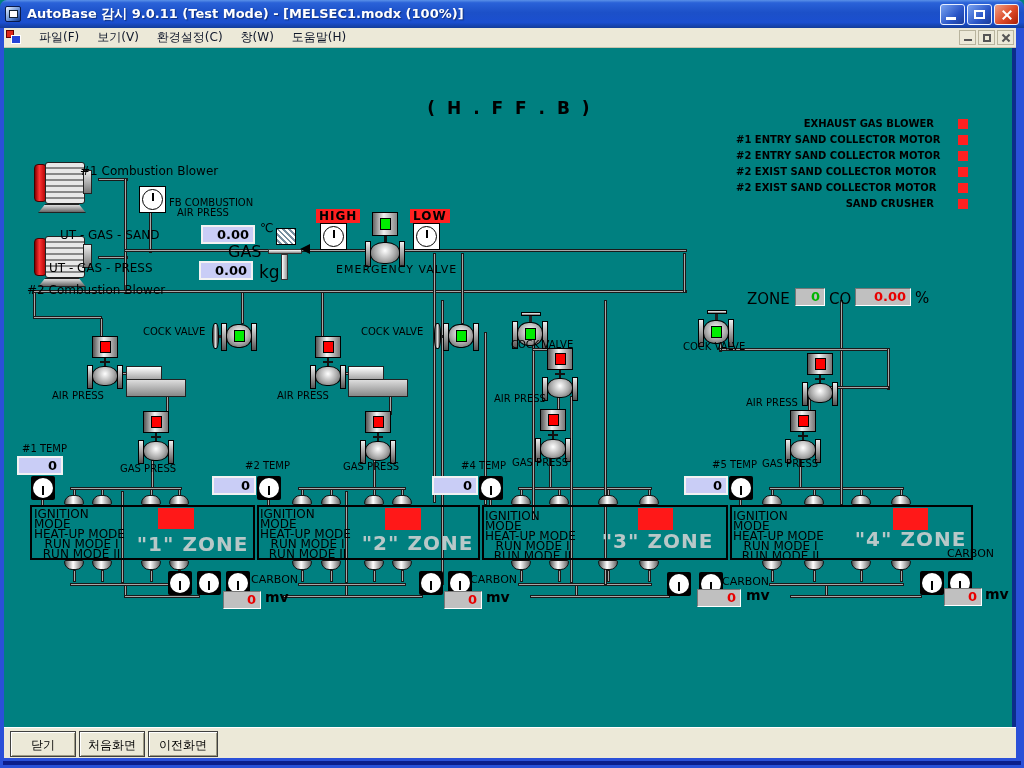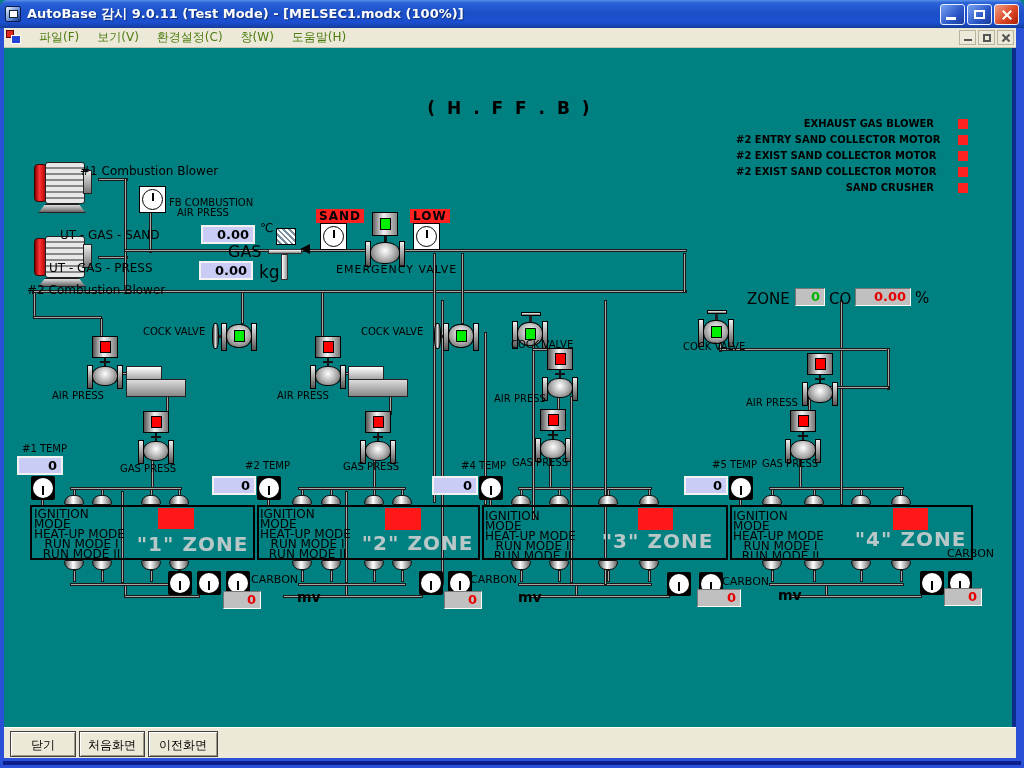--- a/index.html
+++ b/index.html
@@ -21,21 +21,21 @@
   .tb-btn.close{background:linear-gradient(135deg,#f0a086,#dd4a28 55%,#aa1e04);}
   .g-min{position:absolute;left:5px;bottom:4px;width:10px;height:3px;background:#fff;}
   .g-max{position:absolute;left:6px;top:5px;width:11px;height:9px;border:2px solid #fff;}
   .g-x1,.g-x2{position:absolute;left:11px;top:4px;width:2px;height:12px;background:#fff;}
   .g-x1{transform:rotate(45deg);} .g-x2{transform:rotate(-45deg);}
   .menubar{position:absolute;left:4px;top:28px;width:1016px;height:20px;background:#ece9d8;
     display:flex;align-items:center;border-bottom:1px solid #c8c4ae;}
   .mdi-icon{width:16px;height:15px;position:relative;margin:0 8px 0 2px;}
   .mdi-r{position:absolute;left:0;top:0;width:8px;height:8px;background:#e02818;border:1px solid #600;}
   .mdi-b{position:absolute;left:5px;top:5px;width:10px;height:9px;background:#2444d8;border:1px solid #fff;}
-  .menu-item{font-size:12px;color:#4d7c0f;padding:2px 9px;cursor:default;}
+  .menu-item{font-size:12px;color:#0f172a;padding:2px 9px;cursor:default;}
   .mdi-btns{margin-left:auto;display:flex;margin-right:6px;}
   .mdi-btn{width:17px;height:15px;margin-left:2px;position:relative;background:#ece9d8;
     border:1px solid #b8b49e;}
   .gm-min{position:absolute;left:4px;bottom:3px;width:8px;height:2px;background:#555;}
   .gm-rest{position:absolute;left:4px;top:3px;width:8px;height:8px;border:2px solid #555;}
   .gm-x1,.gm-x2{position:absolute;left:7px;top:2px;width:2px;height:10px;background:#555;}
   .gm-x1{transform:rotate(45deg);} .gm-x2{transform:rotate(-45deg);}
   .canvas-bg{position:absolute;left:4px;top:48px;width:1016px;height:679px;background:#008080;}
   .frame-l{position:absolute;left:0;top:28px;width:4px;height:740px;background:#2a50d8;}
   .frame-r{position:absolute;left:1016px;top:28px;width:8px;height:740px;background:#2a50d8;}
@@ -129,21 +129,21 @@
     background:linear-gradient(180deg,#ddd,#888);border:1px solid #222;}
   .sensor{position:absolute;width:34px;height:54px;}
   .s-box{position:absolute;left:8px;top:0;width:20px;height:17px;border:1px solid #000;
     background:repeating-linear-gradient(45deg,#fff 0 2px,#7890a0 2px 4px);}
   .s-flange{position:absolute;left:0;top:21px;width:34px;height:5px;border:1px solid #333;
     background:linear-gradient(180deg,#fff,#888);}
   .s-stem{position:absolute;left:13px;top:26px;width:7px;height:26px;border:1px solid #333;
     background:linear-gradient(90deg,#fff,#999);}
   .arrow-l{position:absolute;width:0;height:0;border-top:5px solid transparent;
     border-bottom:5px solid transparent;border-right:10px solid #000;}
-  .mv{position:absolute;font-weight:bold;font-size:14px;color:#000;margin-left:32px;}
+  .mv{position:absolute;font-weight:bold;font-size:14px;color:#000;}
 </style>
 </head>
 <body>
 
 <div class="screen">
 
   <div class="titlebar">
     <div class="app-icon"></div>
     <div class="title-text">AutoBase 감시 9.0.11 (Test Mode) - [MELSEC1.modx (100%)]</div>
     <div class="tb-btn">
@@ -319,20 +319,21 @@
       <div class="bg24" style="left: 667px; top: 572px;"></div>
       <div class="bg24" style="left: 699px; top: 572px;"></div>
       <div class="bg24" style="left: 920px; top: 571px;"></div>
       <div class="bg24" style="left: 948px; top: 571px;"></div>
     </div>
 
   <div class="hffb">( H . F F . B )</div>
 
   <div class="abs" style="left:736px;top:116px;width:234px;">
     <div class="alarm-row"><span>EXHAUST GAS BLOWER</span><span class="alarm-sq"></span></div>
+    <div class="alarm-row"><span>#1 ENTRY SAND COLLECTOR MOTOR</span><span class="alarm-sq"></span></div>
     <div class="alarm-row"><span>#2 ENTRY SAND COLLECTOR MOTOR</span><span class="alarm-sq"></span></div>
     <div class="alarm-row"><span>#2 EXIST SAND COLLECTOR MOTOR</span><span class="alarm-sq"></span></div>
     <div class="alarm-row"><span>#2 EXIST SAND COLLECTOR MOTOR</span><span class="alarm-sq"></span></div>
     <div class="alarm-row"><span>SAND CRUSHER</span><span class="alarm-sq"></span></div>
   </div>
 
   <div class="blower" style="left:34px;top:162px;">
     <div class="bl-red"></div>
       <div class="bl-body"></div>
       <div class="bl-cap"></div>
@@ -357,21 +358,21 @@
   <div class="lbl" style="left:260px;top:222px;font-size:12px;">℃</div>
   <div class="lbl" style="left:228px;top:243px;font-size:16px;">GAS</div>
   <div class="vbox" style="left:199px;top:261px;width:54px;">0.00</div>
   <div class="lbl" style="left:259px;top:263px;font-size:17px;">kg</div>
   <div class="sensor" style="left:268px;top:228px;">
     <div class="s-box"></div>
       <div class="s-flange"></div>
       <div class="s-stem"></div>
   </div>
 
-  <div class="badge" style="left:316px;top:209px;">SAND</div>
+  <div class="badge" style="left:316px;top:209px;">HIGH</div>
   <div class="wgauge" style="left:320px;top:223px;"></div>
   <div class="badge" style="left:410px;top:209px;">LOW</div>
   <div class="wgauge" style="left:413px;top:223px;"></div>
   <div class="evalve" style="left:366px;top:212px;">
     <div class="eact">
         <div class="ind grn"></div>
       </div>
       <div class="estem"></div>
       <div class="ebody"></div>
   </div>

